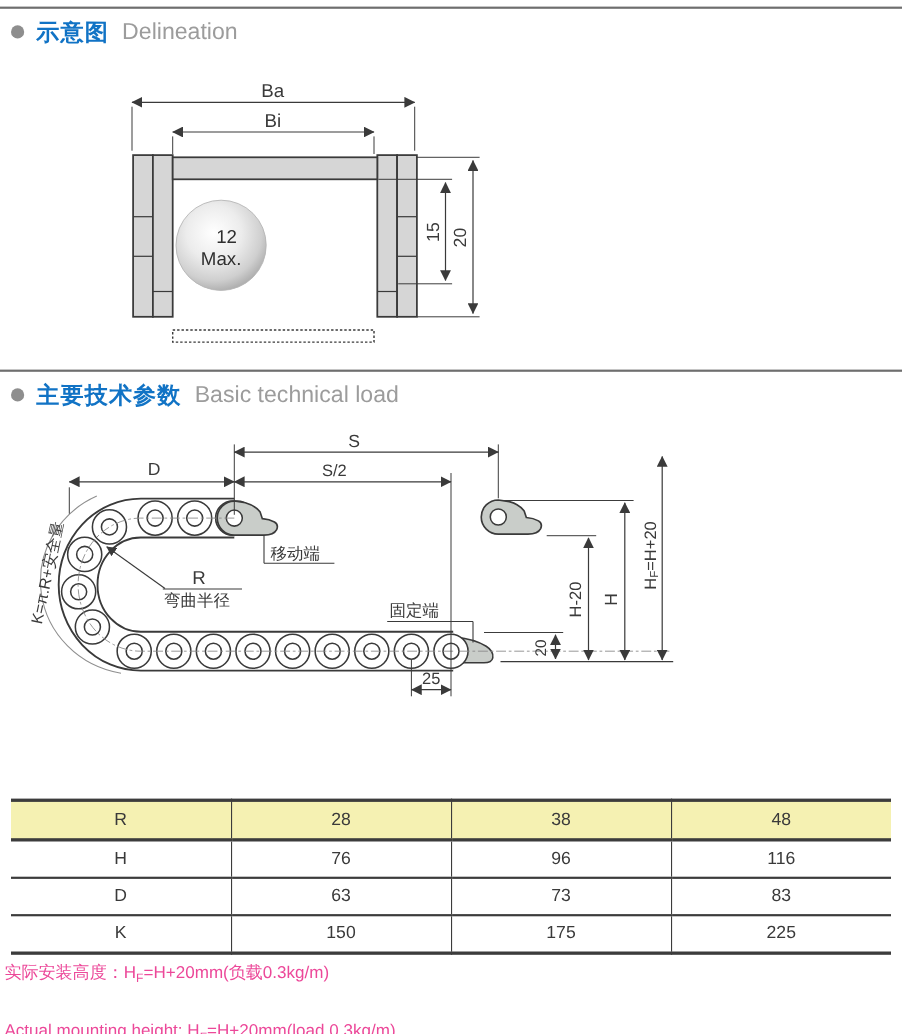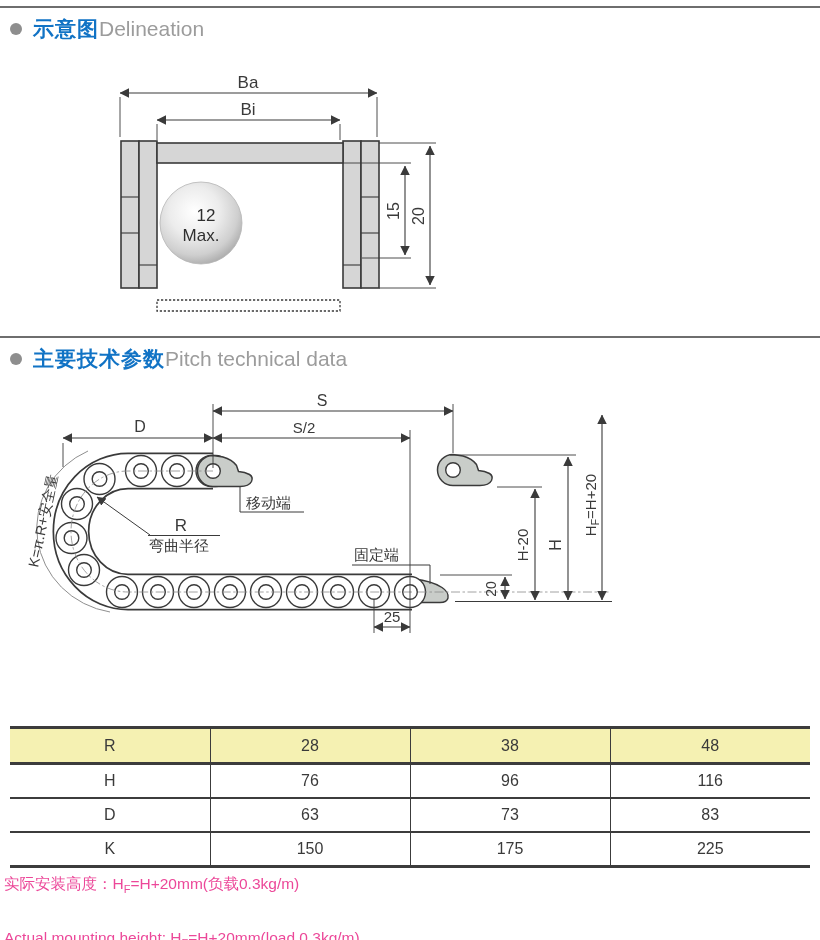--- a/index.html
+++ b/index.html
@@ -3,21 +3,21 @@
 <meta charset="utf-8">
 <style>
   html,body{margin:0;padding:0;background:#fff;}
   .page{position:relative;width:820px;height:940px;background:#fff;overflow:hidden;
         font-family:"Liberation Sans","DejaVu Sans",sans-serif;color:#3a3a3a;}
   .sec-head{position:absolute;left:0;width:820px;}
   .sec-rule{border-top:2px solid #6e6e6e;width:820px;height:0;}
   .sec-row{display:flex;align-items:center;margin:7px 0 0 10px;}
   .sec-bullet{width:12px;height:12px;border-radius:50%;background:#8e8e8e;margin-right:11px;flex:0 0 auto;}
   .sec-zh{font-size:21px;font-weight:bold;color:#1173c5;letter-spacing:1px;}
-  .sec-en{font-size:21px;color:#9c9c9c;margin-left:0;}
+  .sec-en{font-size:21px;color:#9c9c9c;margin-left:12px;}
   .diagram{position:absolute;}
   .note-line{position:absolute;left:10px;display:flex;align-items:center;font-size:16px;color:#3f3f3f;}
   .note-bullet{width:9px;height:9px;border-radius:50%;background:#74889e;margin-right:11px;flex:0 0 auto;}
   table.spec{position:absolute;left:10px;top:726px;width:800px;border-collapse:collapse;
              border-top:3px solid #3c3c3c;border-bottom:3px solid #3c3c3c;table-layout:fixed;}
   table.spec th,table.spec td{font-size:16px;font-weight:normal;text-align:center;color:#3a3a3a;padding:0;}
   table.spec thead th{background:#f5f1b2;height:33px;border-bottom:3px solid #3c3c3c;}
   table.spec tbody td{height:32px;border-bottom:2px solid #3c3c3c;background:#fff;}
   table.spec tbody tr:last-child td{border-bottom:none;}
   table.spec th + th, table.spec td + td{border-left:1.6px solid #3c3c3c;}
@@ -102,21 +102,21 @@
     <text x="424" y="216" font-size="16" text-anchor="middle" fill="#3a3a3a" transform="rotate(-90 424 216)">20</text>
 
     <rect x="157" y="300" width="183" height="11" fill="none" stroke="#3a3a3a" stroke-width="1.3" stroke-dasharray="2.2 1.8"></rect>
   </svg>
 
   <div class="sec-head" style="top:336px;text-align:center;">
     <div class="sec-rule"></div>
     <div class="sec-row">
       <span class="sec-bullet"></span>
       <span class="sec-zh">主要技术参数</span>
-      <span class="sec-en">Pitch technical data</span>
+      <span class="sec-en">Basic technical load</span>
     </div>
   </div>
 
   <svg class="diagram" style="left:0;top:385px;" width="660" height="262" viewBox="0 385 660 262">
 
     <path d="M 88 451 A 88 85 0 0 0 110 612" fill="none" stroke="#8f8f8f" stroke-width="1"></path>
 
     <g>
       <path d="M 213 471 L 128 471 A 57 60.5 0 1 0 128 592 L 412 592" fill="none" stroke="#3a3a3a" stroke-width="37" stroke-linejoin="round"></path>
       <path d="M 213 471 L 128 471 A 57 60.5 0 1 0 128 592 L 412 592" fill="none" stroke="#ffffff" stroke-width="33.6" stroke-linejoin="round"></path>

